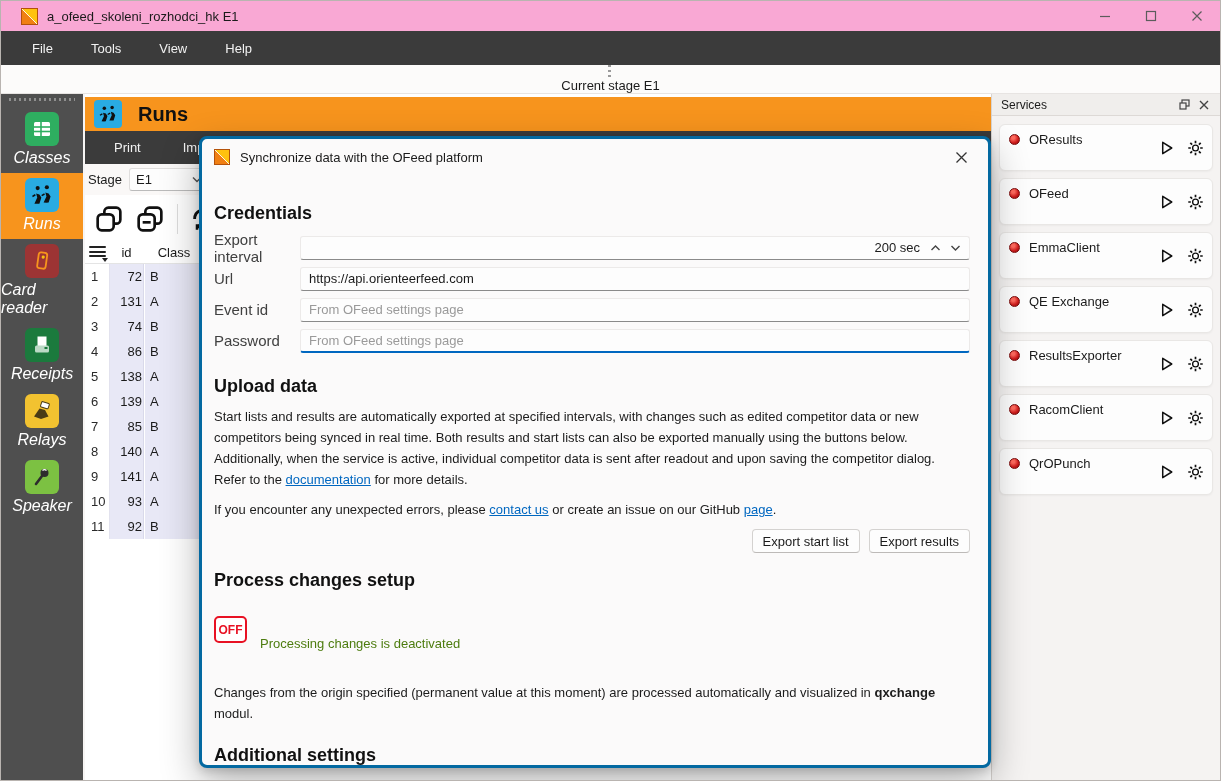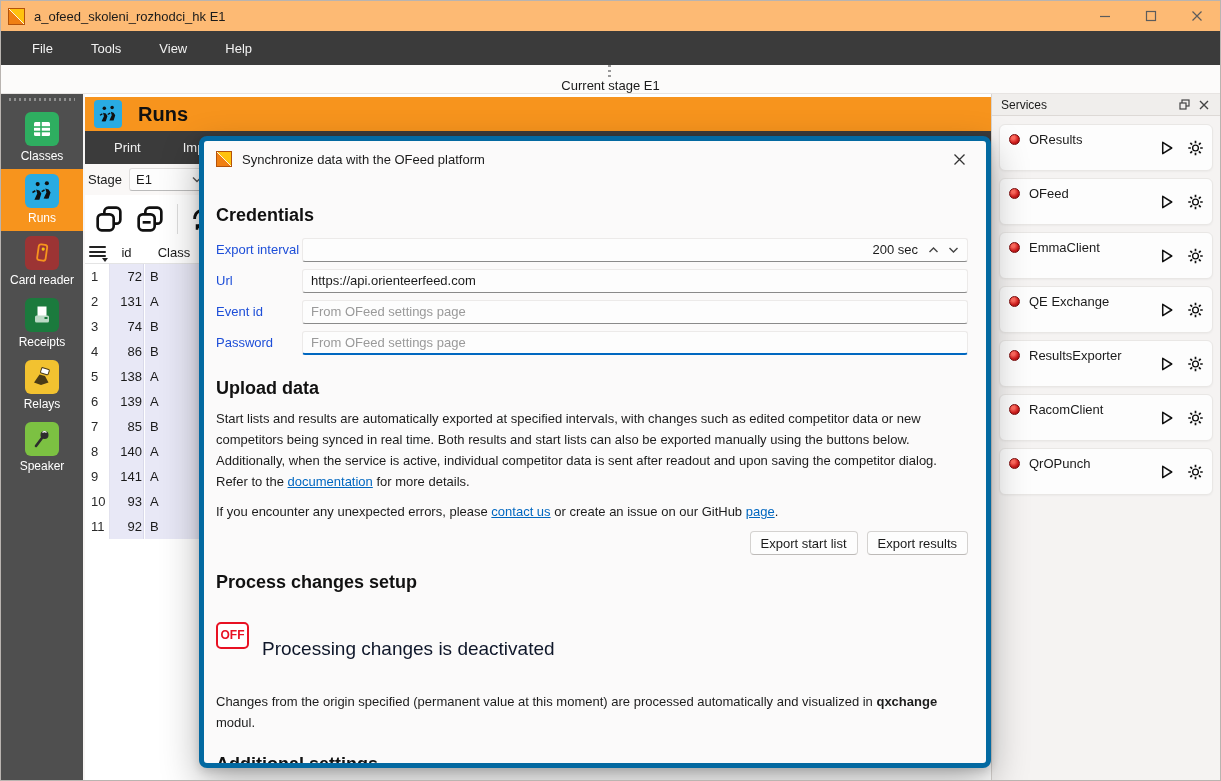--- a/index.html
+++ b/index.html
@@ -1,20 +1,20 @@
 <!DOCTYPE html>
 <html><head>
 <meta charset="utf-8">
 <style>
   * { margin:0; padding:0; box-sizing:border-box; }
   html,body { width:1221px; height:781px; font-family:"Liberation Sans", sans-serif; background:#e8e6e4; }
   .window { position:relative; width:1221px; height:781px; background:#f7f5f4; border:1px solid #b9b4b0; overflow:hidden; }
 
   
-  .titlebar { position:absolute; left:0; top:0; width:100%; height:30px; background:#fdba74; display:flex; align-items:center; padding-left:7px; }
+  .titlebar { position:absolute; left:0; top:0; width:100%; height:30px; background:#f9a8d4; display:flex; align-items:center; padding-left:20px; }
   .app-logo { width:17px; height:17px; border:1px solid #b4520a; background:linear-gradient(45deg,#f07f13 48%,#fdf6e3 48%,#fdf6e3 52%,#ffc20e 52%); margin-right:9px; }
   .titlebar-text { font-size:13px; color:#1b1b1b; }
   .win-controls { position:absolute; right:0; top:0; height:30px; display:flex; }
   .win-btn { width:46px; height:30px; display:flex; align-items:center; justify-content:center; color:#5c5c5c; }
   .win-btn svg { display:block; }
 
   
   .menubar { position:absolute; left:0; top:30px; width:100%; height:34px; background:#3b3b3b; display:flex; align-items:center; padding-left:12px; }
   .menu-item { color:#f2f2f2; font-size:13px; padding:14px 19px; height:100%; display:flex; align-items:center; cursor:default; }
 
@@ -24,21 +24,21 @@
   .stagebar-text { font-size:13px; color:#1b1b1b; }
 
   
   .app-body { position:absolute; left:0; top:93px; width:100%; height:688px; }
 
   
   .sidebar { position:absolute; left:0; top:0; width:82px; height:100%; background:#4f4f4f; padding-top:2px; }
   .drag-dots-h { width:66px; height:3px; margin:2px auto 6px auto; background:repeating-linear-gradient(90deg,#8f8f8f 0 2px,transparent 2px 5px); }
   .side-item { display:flex; flex-direction:column; align-items:center; padding:5px 0 6px 0; gap:3px; cursor:default; }
   .side-item.selected { background:#f7941d; }
-  .side-label { color:#ffffff; font-size:12px; }
+  .side-label { color:#ffffff; font-size:16px;font-style:italic; }
   .side-icon { width:34px; height:34px; border-radius:6px; display:flex; align-items:center; justify-content:center; }
   .ic-classes { background:#2eae60; } .ic-runs { background:#29abe2; } .ic-card { background:#9c3434; }
   .ic-receipts { background:#1b7a3d; } .ic-relays { background:#f2c230; } .ic-speaker { background:#7cc142; }
 
   
   .main { position:absolute; left:84px; top:0; right:229px; height:100%; background:#ffffff; }
   .main-header { position:absolute; left:0; top:3px; width:100%; height:34px; background:#f7941d; display:flex; align-items:center; padding-left:9px; gap:16px; }
   .main-header .hd-icon { width:28px; height:28px; border-radius:4px; background:#29abe2; display:flex; align-items:center; justify-content:center; }
   .main-header .hd-title { font-size:20px; font-weight:700; color:#111; }
   .main-menubar { position:absolute; left:0; top:37px; width:100%; height:33px; background:#3b3b3b; display:flex; align-items:center; padding-left:8px; }
@@ -75,45 +75,45 @@
   .svc-hbtn { width:20px; height:18px; display:flex; align-items:center; justify-content:center; color:#444; }
   .svc-list { padding:8px 7px; display:flex; flex-direction:column; gap:7px; }
   .svc-card { position:relative; height:47px; background:#fdfdfd; border:1px solid #e9e7e5; border-radius:6px; padding:7px 9px; box-shadow:0 1px 2px rgba(0,0,0,.04); }
   .svc-name-row { display:flex; align-items:center; gap:9px; }
   .svc-dot { width:11px; height:11px; border-radius:50%; background:radial-gradient(circle at 35% 30%, #ff6a5e 0 18%, #cf1c1c 60%, #8f0d0d 100%); border:1px solid #7a0a0a; }
   .svc-name { font-size:13px; color:#1a1a1a; }
   .svc-actions { position:absolute; right:8px; top:50%; transform:translateY(-50%); display:flex; gap:12px; align-items:center; }
   .svc-actions svg { display:block; }
 
   
-  .dialog { position:absolute; left:198px; top:135px; width:792px; height:632px; background:#fbfafa; border:5px solid #0369a1; border-radius:8px; box-shadow:0 14px 38px rgba(0,0,0,.30), 0 3px 10px rgba(0,0,0,.16); overflow:hidden; }
+  .dialog { position:absolute; left:198px; top:135px; width:792px; height:632px; background:#fbfafa; border:3px solid #0369a1; border-radius:8px; box-shadow:0 14px 38px rgba(0,0,0,.30), 0 3px 10px rgba(0,0,0,.16); overflow:hidden; }
   .dlg-titlebar { height:36px; display:flex; align-items:center; padding:0 12px; }
   .dlg-logo { width:16px; height:16px; border:1px solid #b4520a; background:linear-gradient(45deg,#f07f13 48%,#fdf6e3 48%,#fdf6e3 52%,#ffc20e 52%); margin-right:10px; }
   .dlg-title { font-size:13px; color:#1b1b1b; flex:1; }
   .dlg-close { width:30px; height:26px; display:flex; align-items:center; justify-content:center; color:#333; }
   .dlg-body { padding:6px 18px 0 12px; }
   .dlg-h { font-size:18px; font-weight:700; color:#111; }
   .h-cred { margin:22px 0 10px 0; }
   .f-row { display:flex; align-items:center; margin-bottom:4px; height:27px; }
-  .f-label { width:86px; font-size:13px; color:#1d4ed8; flex:none; }
+  .f-label { width:86px; font-size:15px; color:#404040; flex:none; }
   .f-field { flex:1; height:24px; background:#fdfdfd; border:1px solid #eceae9; border-bottom:1px solid #8a8a8a; border-radius:3px; font-size:13px; color:#1b1b1b; padding:0 8px; display:flex; align-items:center; }
   input.f-field { outline:none; font-family:"Liberation Sans",sans-serif; }
   input.f-field::placeholder { color:#9a9a9a; }
   .f-field.focused { border-bottom:2px solid #0067c0; }
   .spin-val { margin-left:auto;text-align:center; }
   .spin-btns { display:flex; gap:9px; margin-left:10px; color:#444; }
   .h-upload { margin:22px 0 4px 0; }
   .dlg-p { font-size:13px; color:#1c1c1c; line-height:1.62; margin-top:9px; }
   .lnk { color:#0067c0; text-decoration:underline; cursor:pointer; }
   .export-btn-row { display:flex; justify-content:flex-end; gap:9px; margin-top:9px; }
   .w-btn { height:24px; padding:0 10px; background:#fdfdfd; border:1px solid #d4d2d0; border-bottom-color:#bdbab8; border-radius:4px; font-size:13px; color:#1b1b1b; font-family:"Liberation Sans",sans-serif; cursor:pointer; }
   .h-process { margin:17px 0 0 0; }
   .off-row { display:flex; align-items:center; gap:13px; margin-top:17px; }
   .off-badge { width:33px; height:27px; border:2px solid #e81123; border-radius:5px; background:#fff; color:#e81123; font-weight:700; font-size:12px; display:flex; align-items:center; justify-content:center; }
-  .off-text { font-size:19px; color:#0f172a;margin-top:28px; }
+  .off-text { font-size:13px; color:#4d7c0f;margin-top:28px; }
   .origin-row { display:flex; align-items:center; margin-top:18px; height:27px; }
   .origin-label { width:47px; font-size:13px; color:#1b1b1b; flex:none; }
   .note { margin-top:31px; }
   .h-additional { margin:21px 0 0 0; }
 </style>
 </head>
 <body>
 
 <div class="window">
 

